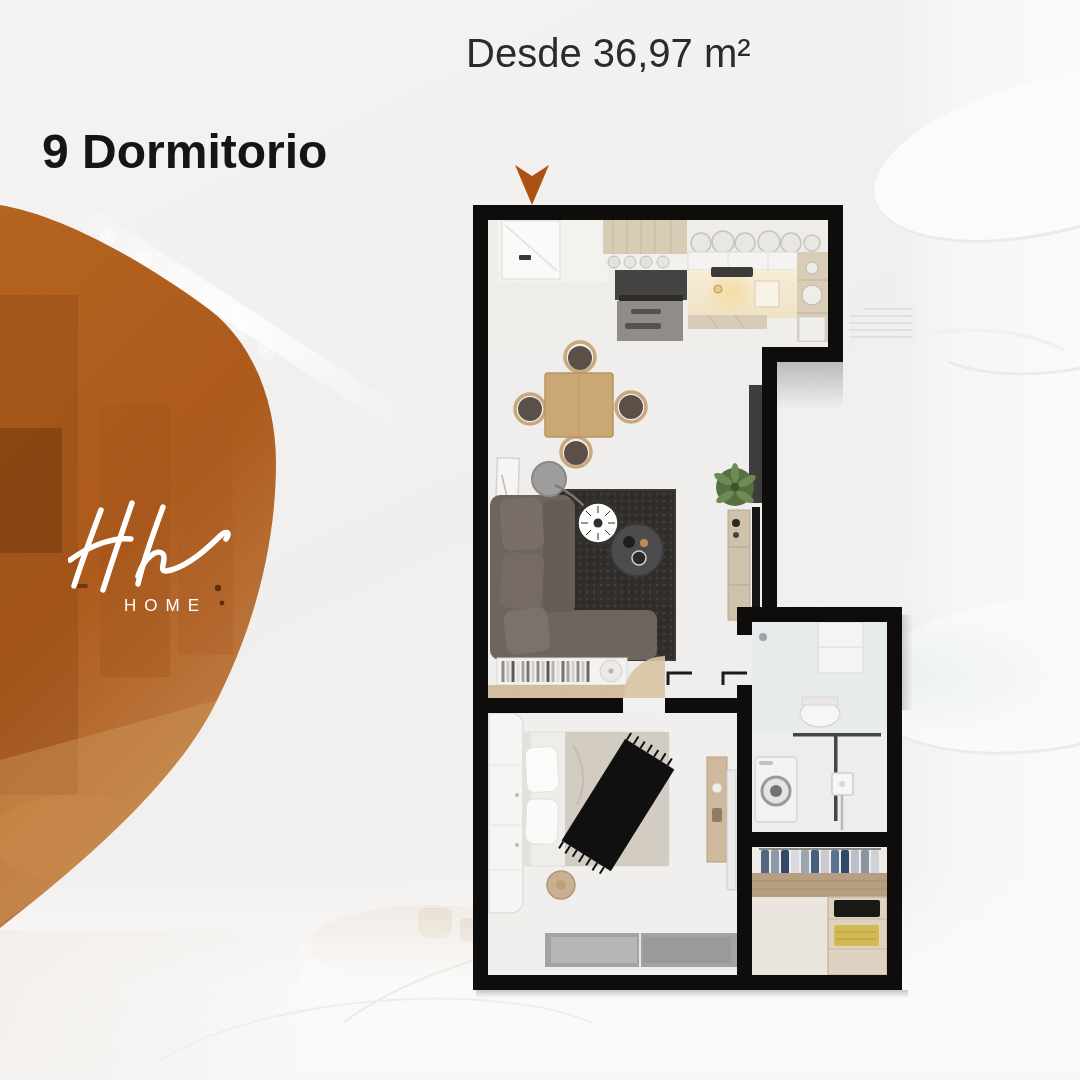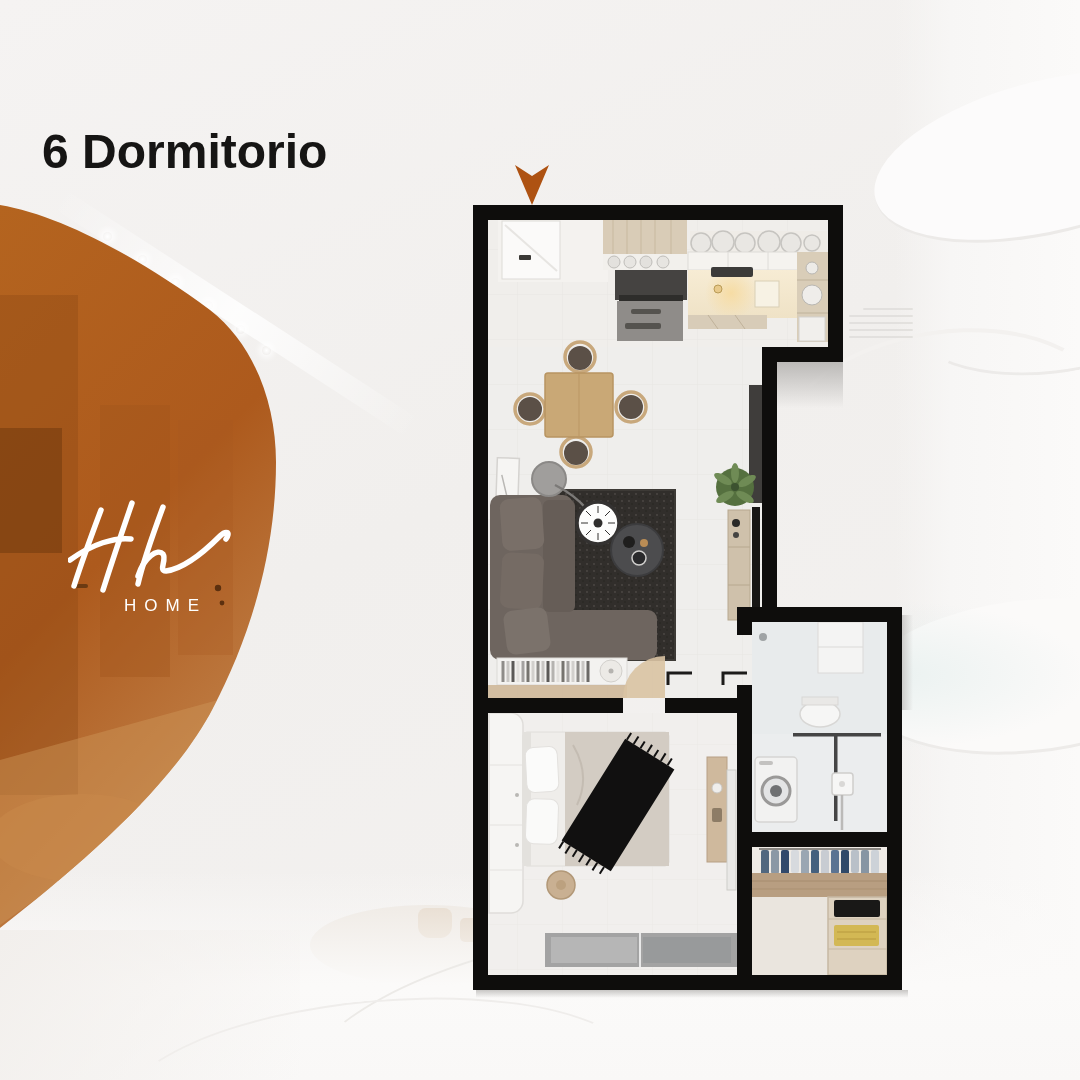--- a/index.html
+++ b/index.html
@@ -128,21 +128,22 @@
         <path d="M33,14 C24,38 13,68 6,90"></path>
         <path d="M64,7 C54,36 42,72 35,94"></path>
         <path d="M2,64 C24,48 47,41 63,43"></path>
         <path d="M95,11 C85,38 74,70 70,88"></path>
         <path d="M70,80 C76,61 90,52 95,58 C99,64 90,75 98,75 C114,73 134,58 152,40 C158,34 163,36 158,43"></path>
       </g>
     </svg>
     <span class="word">HOME</span>
   </div>
 
-  <div class="subtitle">6 Dormitorio</div>
+  <div class="subtitle">9 Dormitorio</div>
+  <div class="area">Desde 36,97 m²</div>
 
   <svg class="arrow" width="36" height="42" viewBox="0 0 36 42">
     <polygon points="18,42 1,2 18,13 35,2" fill="#AE5212"></polygon>
   </svg>
 
   <svg class="plan" width="448" height="800" viewBox="0 0 448 800">
     <defs>
       <pattern id="tiles" width="45" height="45" patternUnits="userSpaceOnUse">
         <path d="M45 0 V45 H0" fill="none" stroke="#e4e2df" stroke-width="1"></path>
       </pattern>

